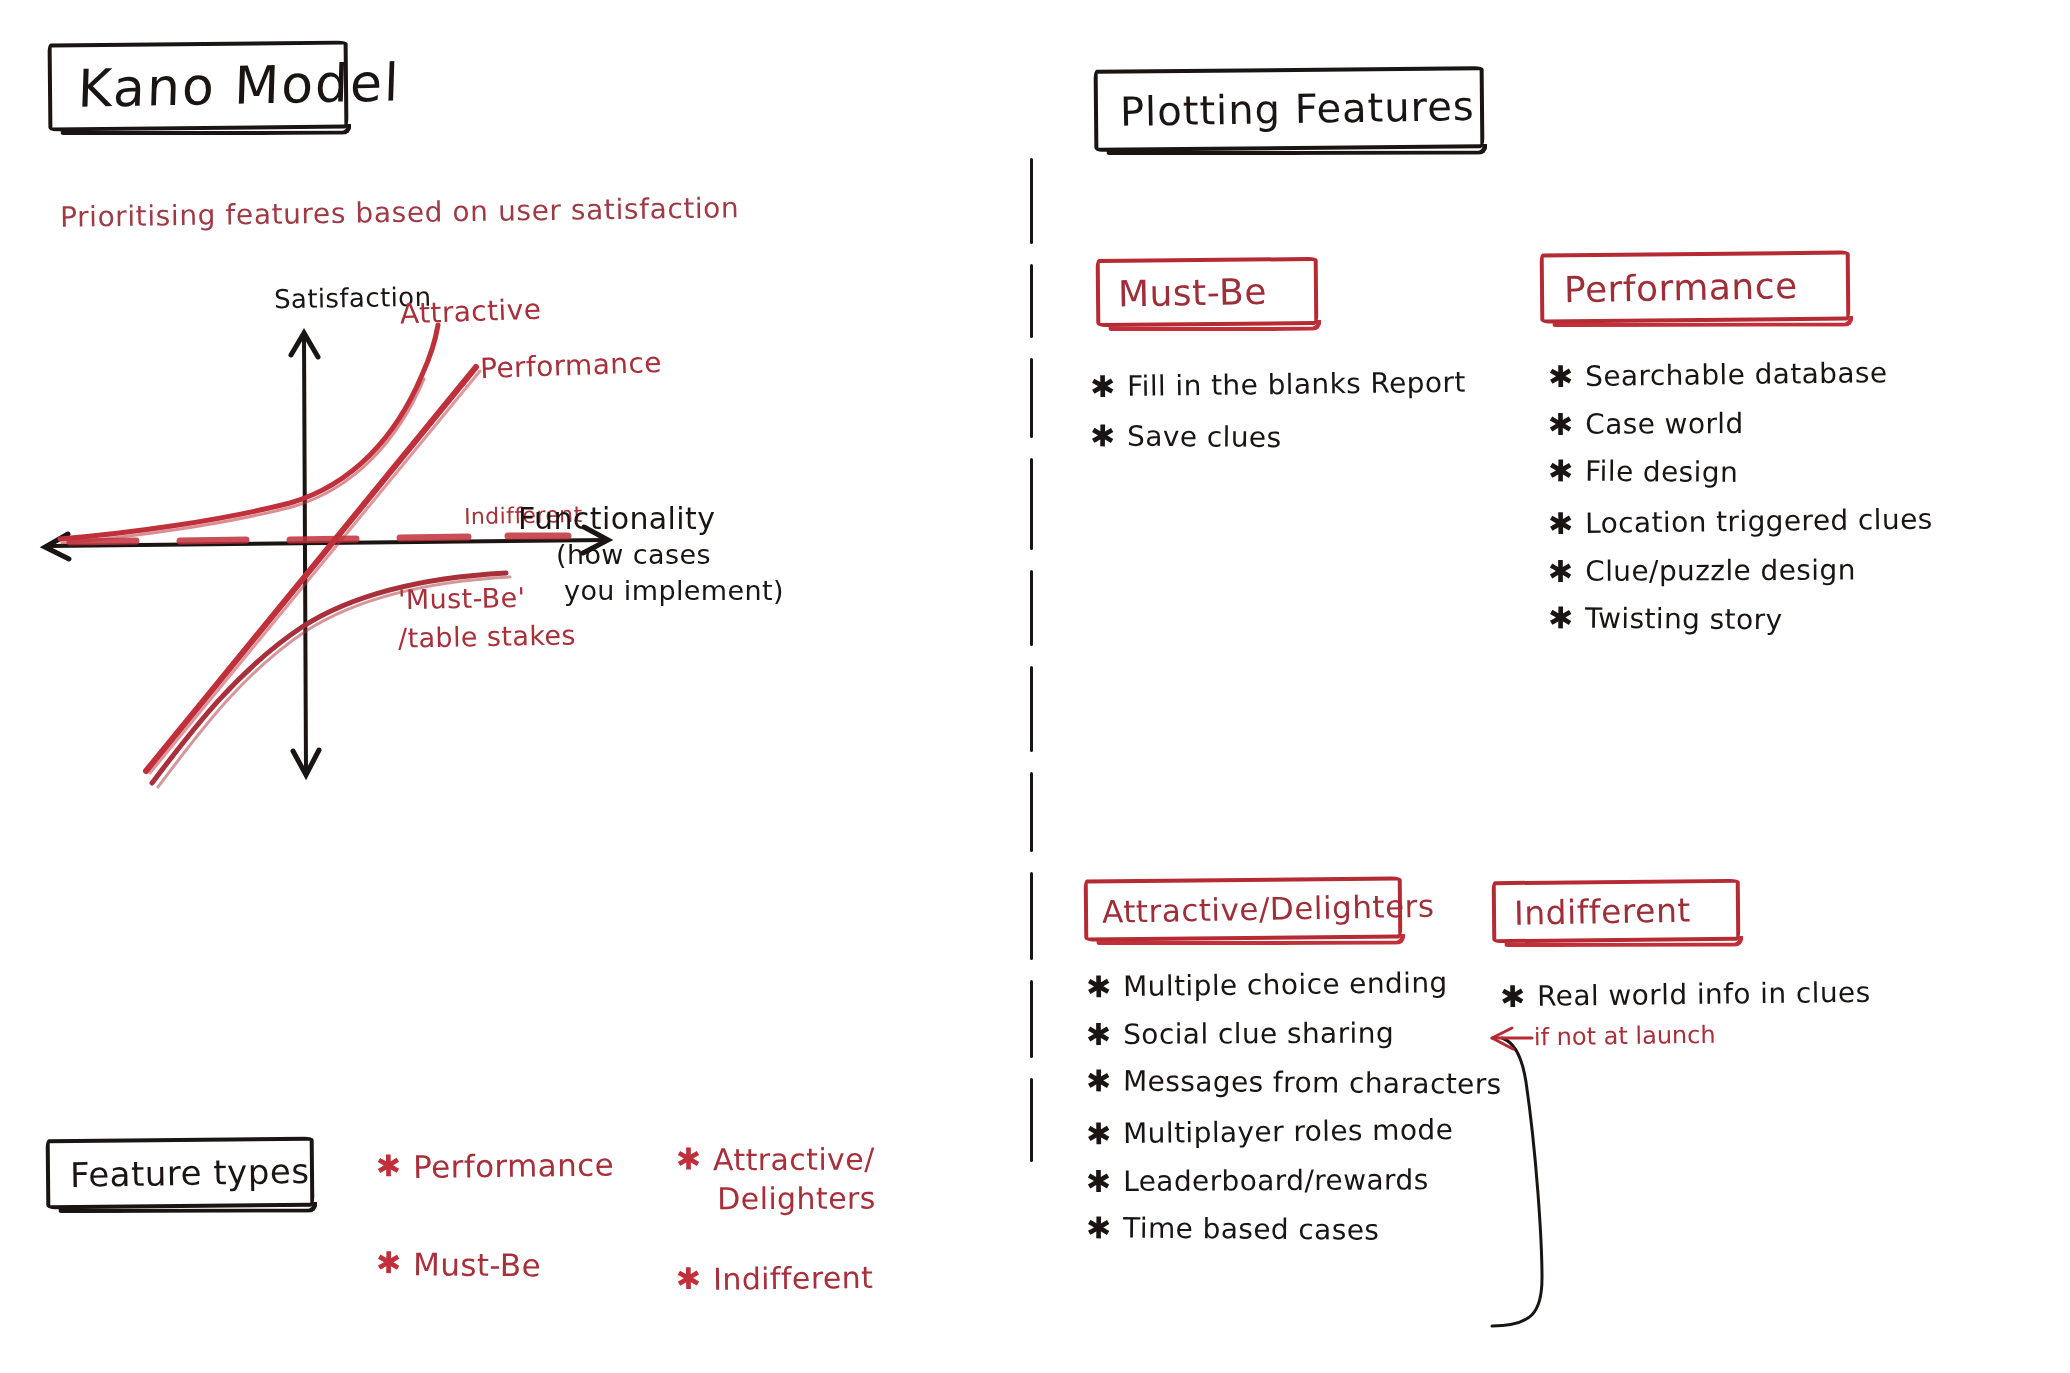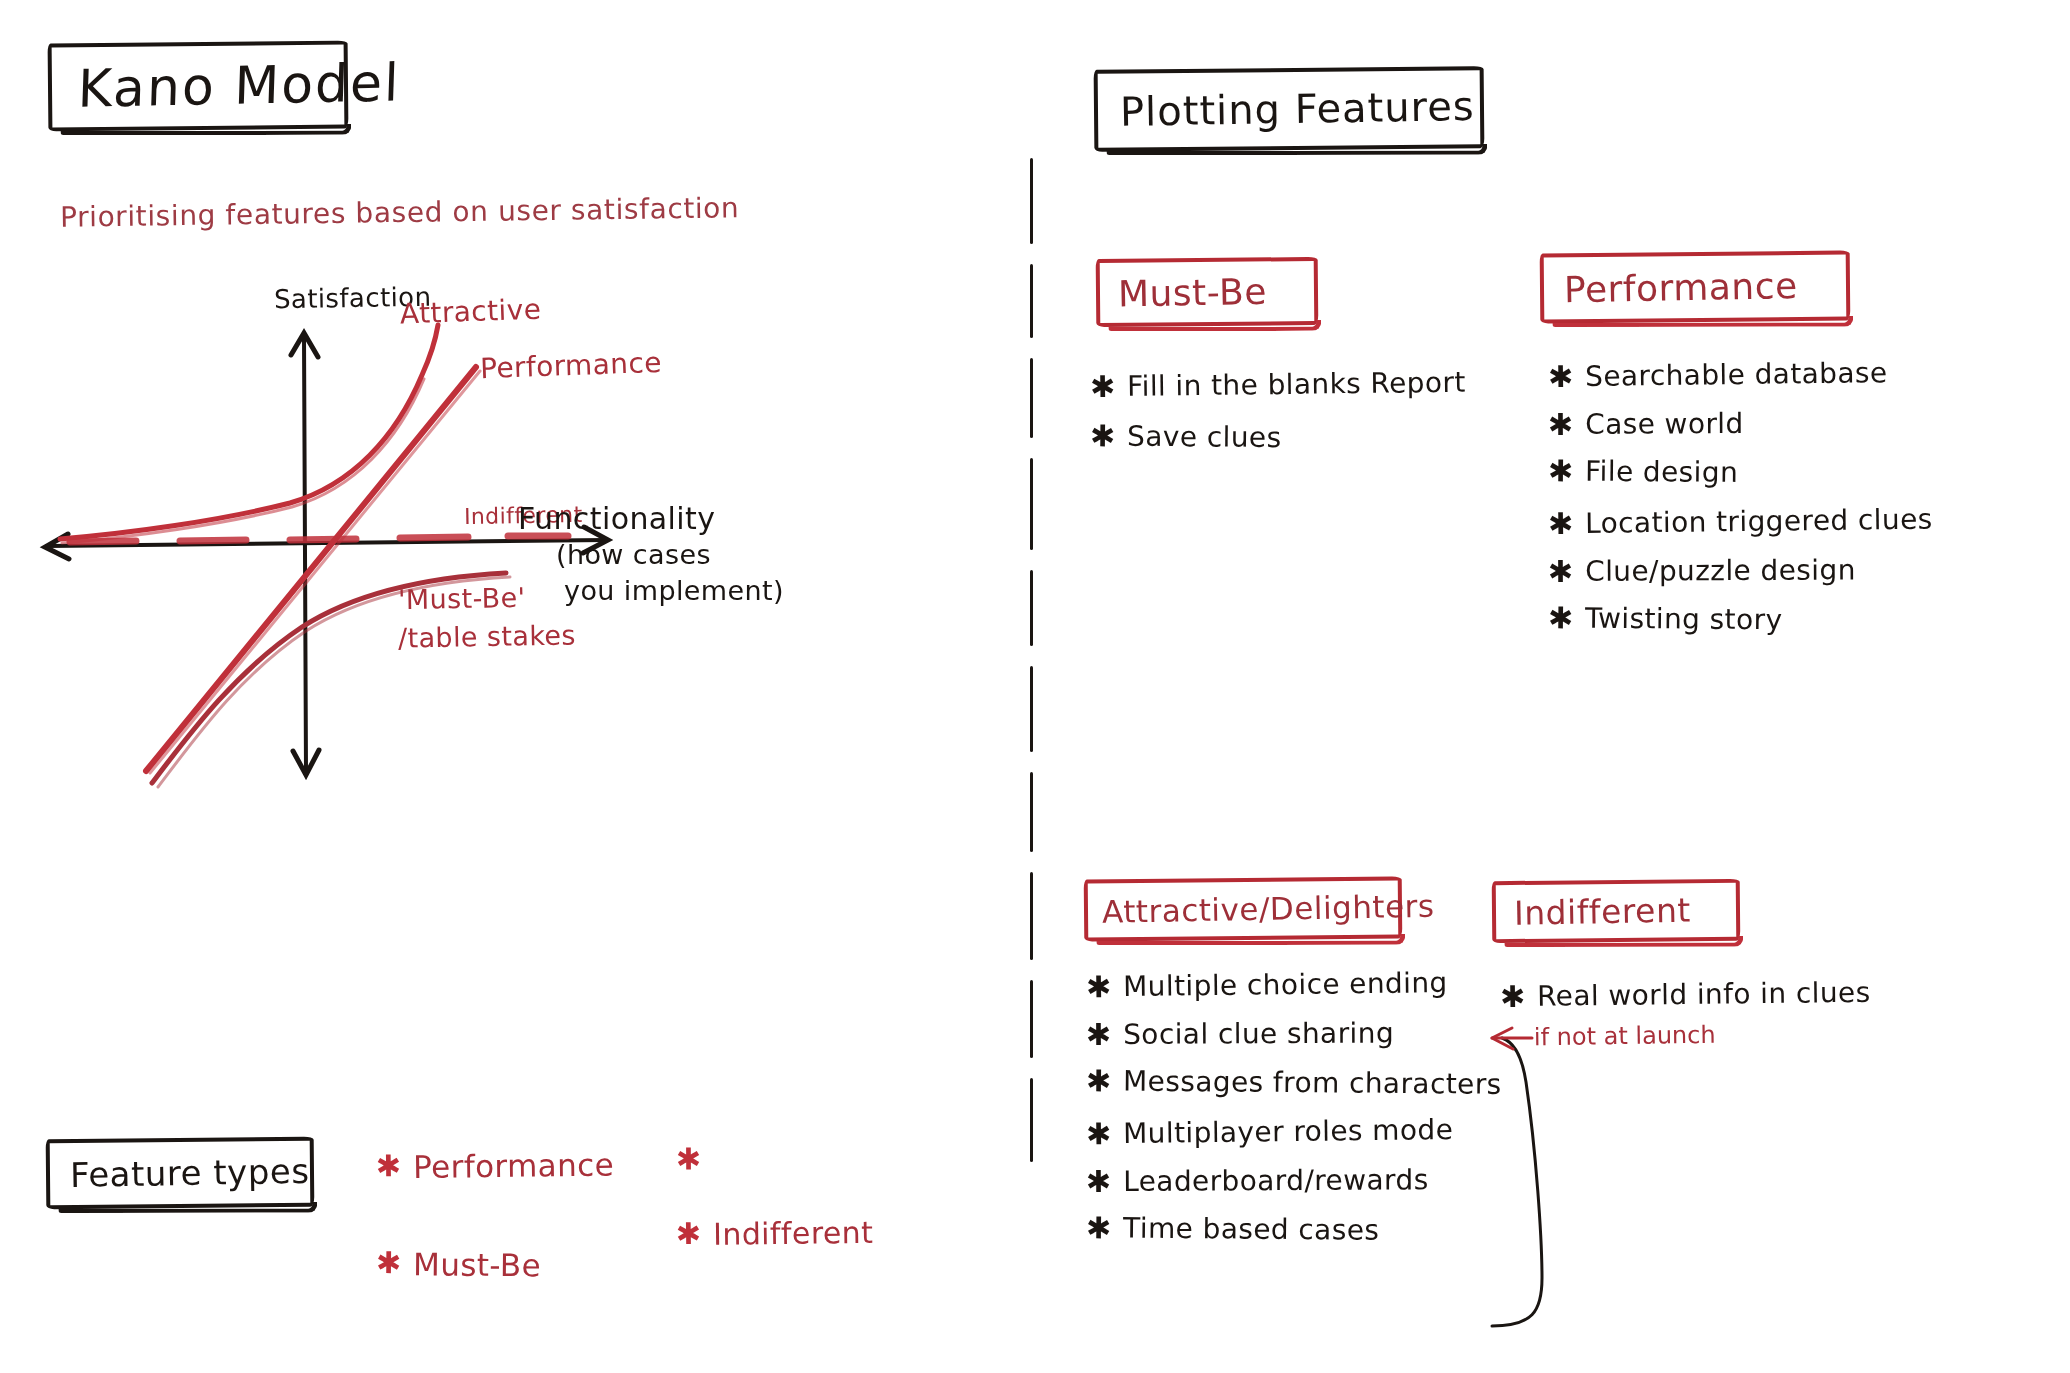--- a/index.html
+++ b/index.html
@@ -253,20 +253,24 @@
     </div>
     <div class="bullet-row rot2" style="margin-top:62px;">
       <span class="bullet-star red">✱</span>
       <span class="bullet-text red" style="font-size:31px;">Must-Be</span>
     </div>
   </div>
 
   <div class="bullet-list" style="left:676px; top:1142px;">
     <div class="bullet-row rot3">
       <span class="bullet-star red">✱</span>
+      <span style="display:inline-block;">
+        <span class="bullet-text red" style="font-size:30px; display:block;">Attractive/</span>
+        <span class="bullet-text red" style="font-size:30px; display:block; margin-top:4px; margin-left:4px;">Delighters</span>
+      </span>
     </div>
     <div class="bullet-row rot1" style="margin-top:44px;">
       <span class="bullet-star red">✱</span>
       <span class="bullet-text red" style="font-size:30px;">Indifferent</span>
     </div>
   </div>
 
   <div class="divider" style="left:1030px; top:158px;">
     <span style="height:86px;"></span>
     <span style="height:74px;"></span>

